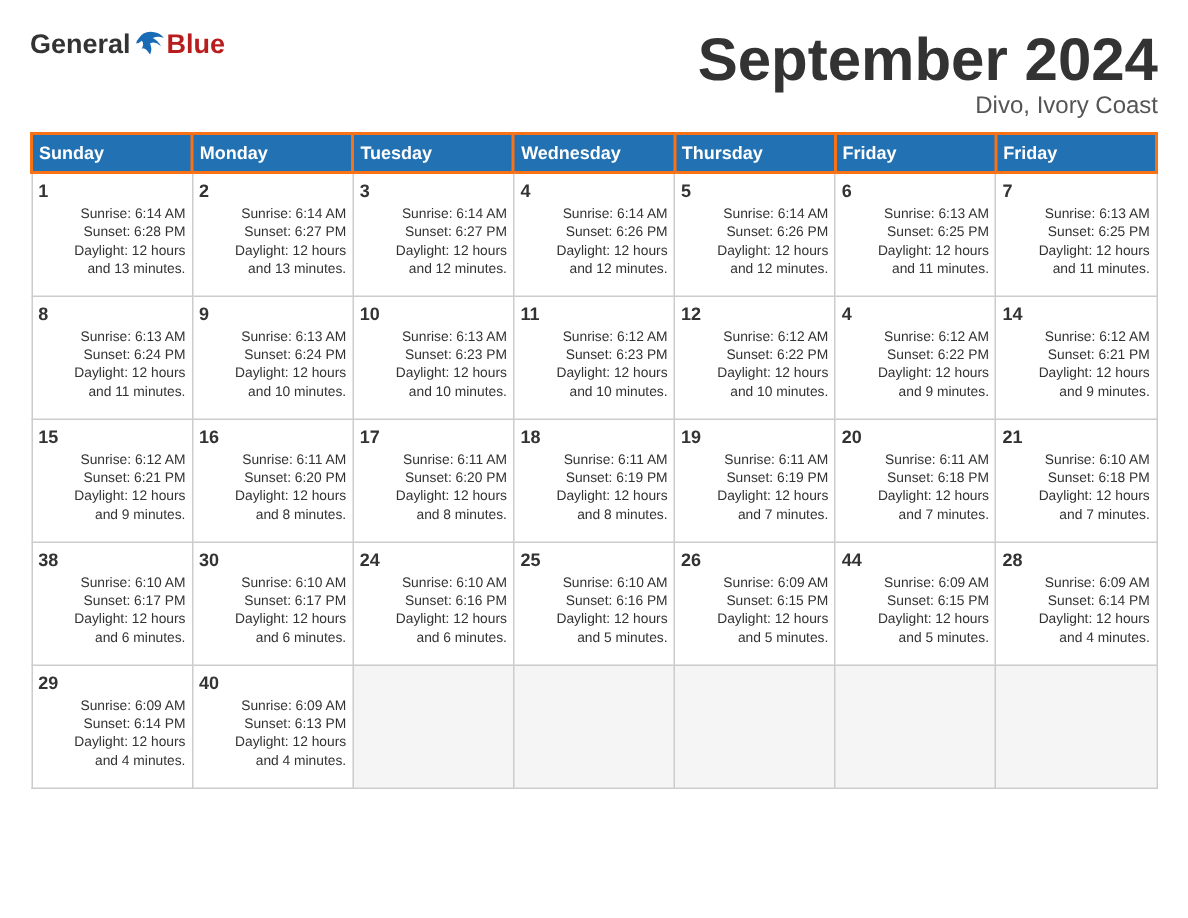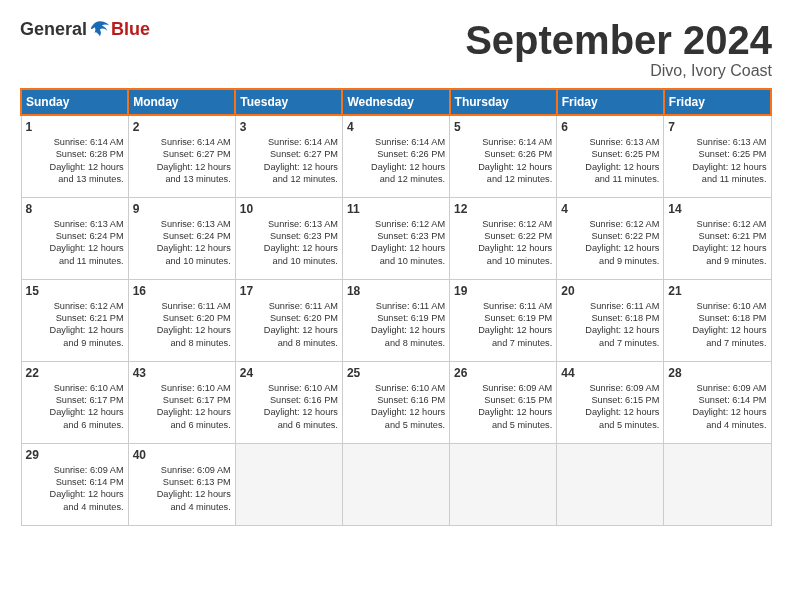--- a/index.html
+++ b/index.html
@@ -201,25 +201,25 @@
             <span class="day-num">20</span>
             <div class="day-info">Sunrise: 6:11 AM<br>Sunset: 6:18 PM<br>Daylight: 12 hours<br>and 7 minutes.</div>
           </td>
           <td>
             <span class="day-num">21</span>
             <div class="day-info">Sunrise: 6:10 AM<br>Sunset: 6:18 PM<br>Daylight: 12 hours<br>and 7 minutes.</div>
           </td>
         </tr>
         <tr>
           <td>
-            <span class="day-num">22</span>
+            <span class="day-num">38</span>
             <div class="day-info">Sunrise: 6:10 AM<br>Sunset: 6:17 PM<br>Daylight: 12 hours<br>and 6 minutes.</div>
           </td>
           <td>
-            <span class="day-num">43</span>
+            <span class="day-num">30</span>
             <div class="day-info">Sunrise: 6:10 AM<br>Sunset: 6:17 PM<br>Daylight: 12 hours<br>and 6 minutes.</div>
           </td>
           <td>
             <span class="day-num">24</span>
             <div class="day-info">Sunrise: 6:10 AM<br>Sunset: 6:16 PM<br>Daylight: 12 hours<br>and 6 minutes.</div>
           </td>
           <td>
             <span class="day-num">25</span>
             <div class="day-info">Sunrise: 6:10 AM<br>Sunset: 6:16 PM<br>Daylight: 12 hours<br>and 5 minutes.</div>
           </td>

